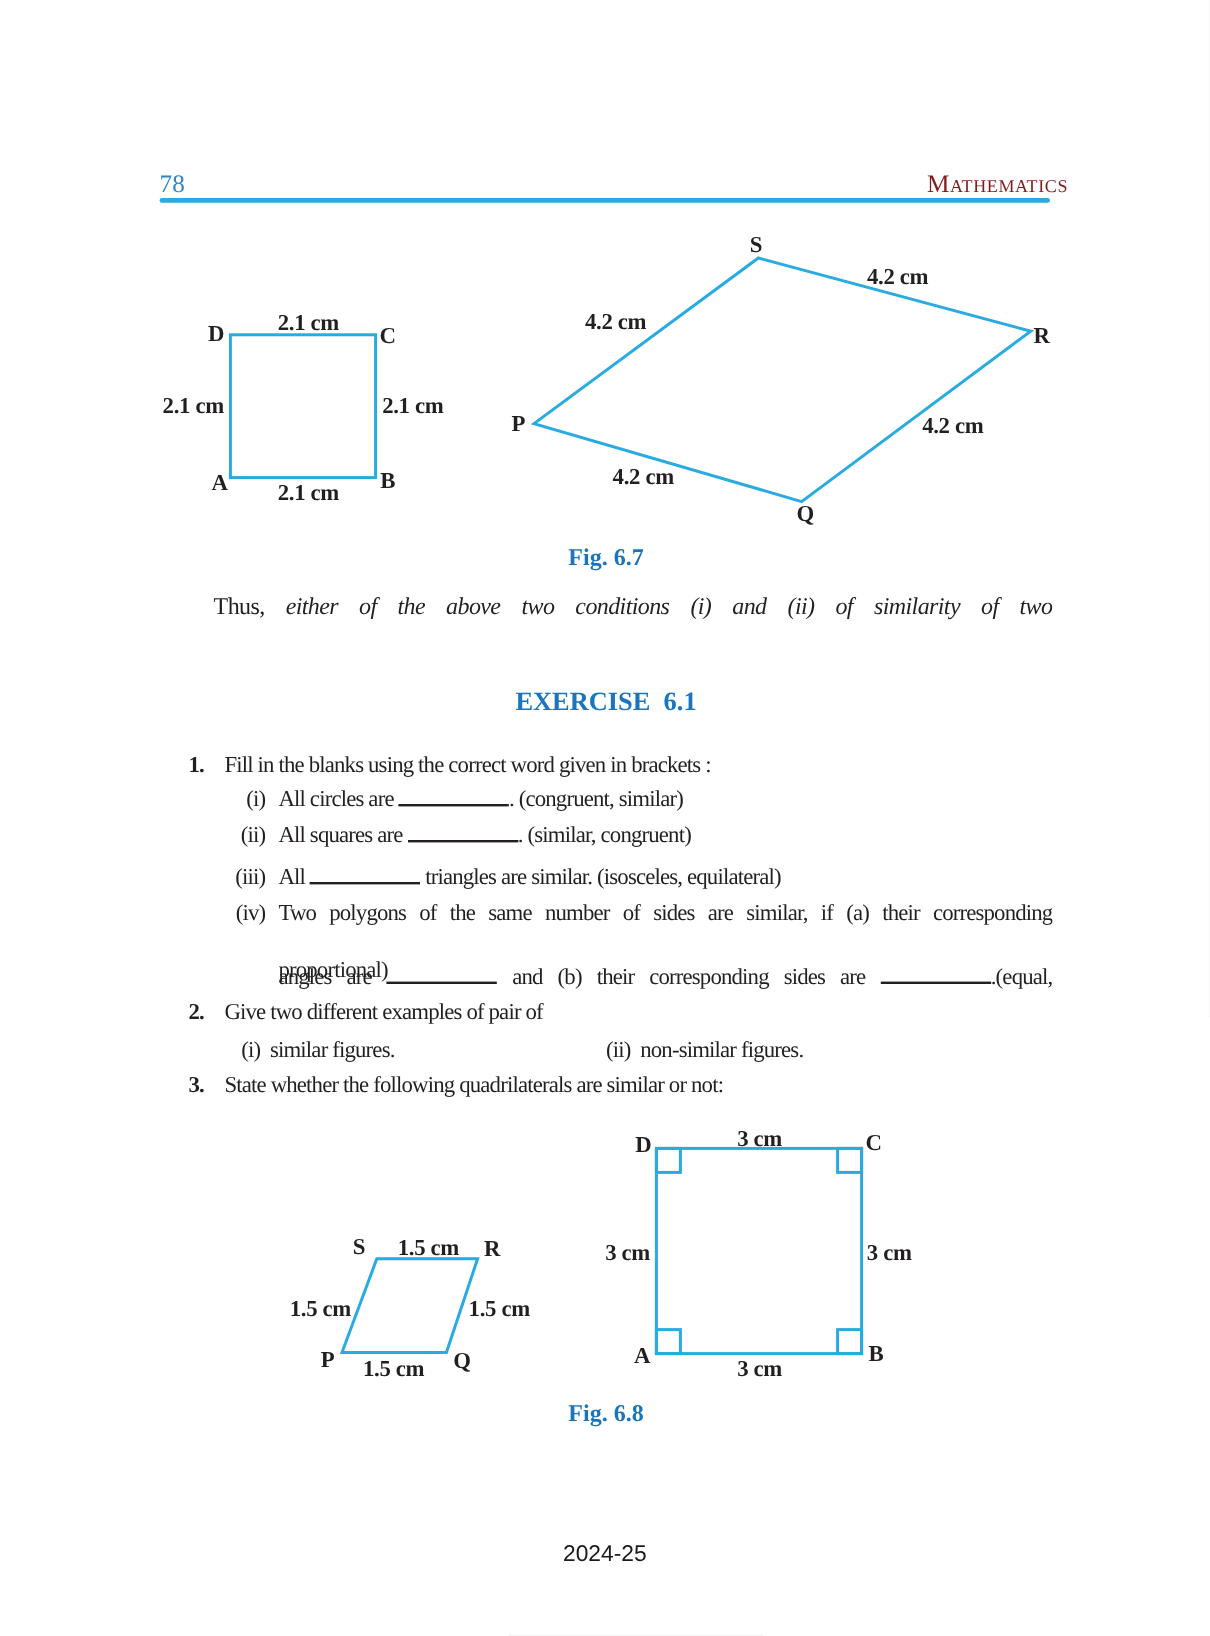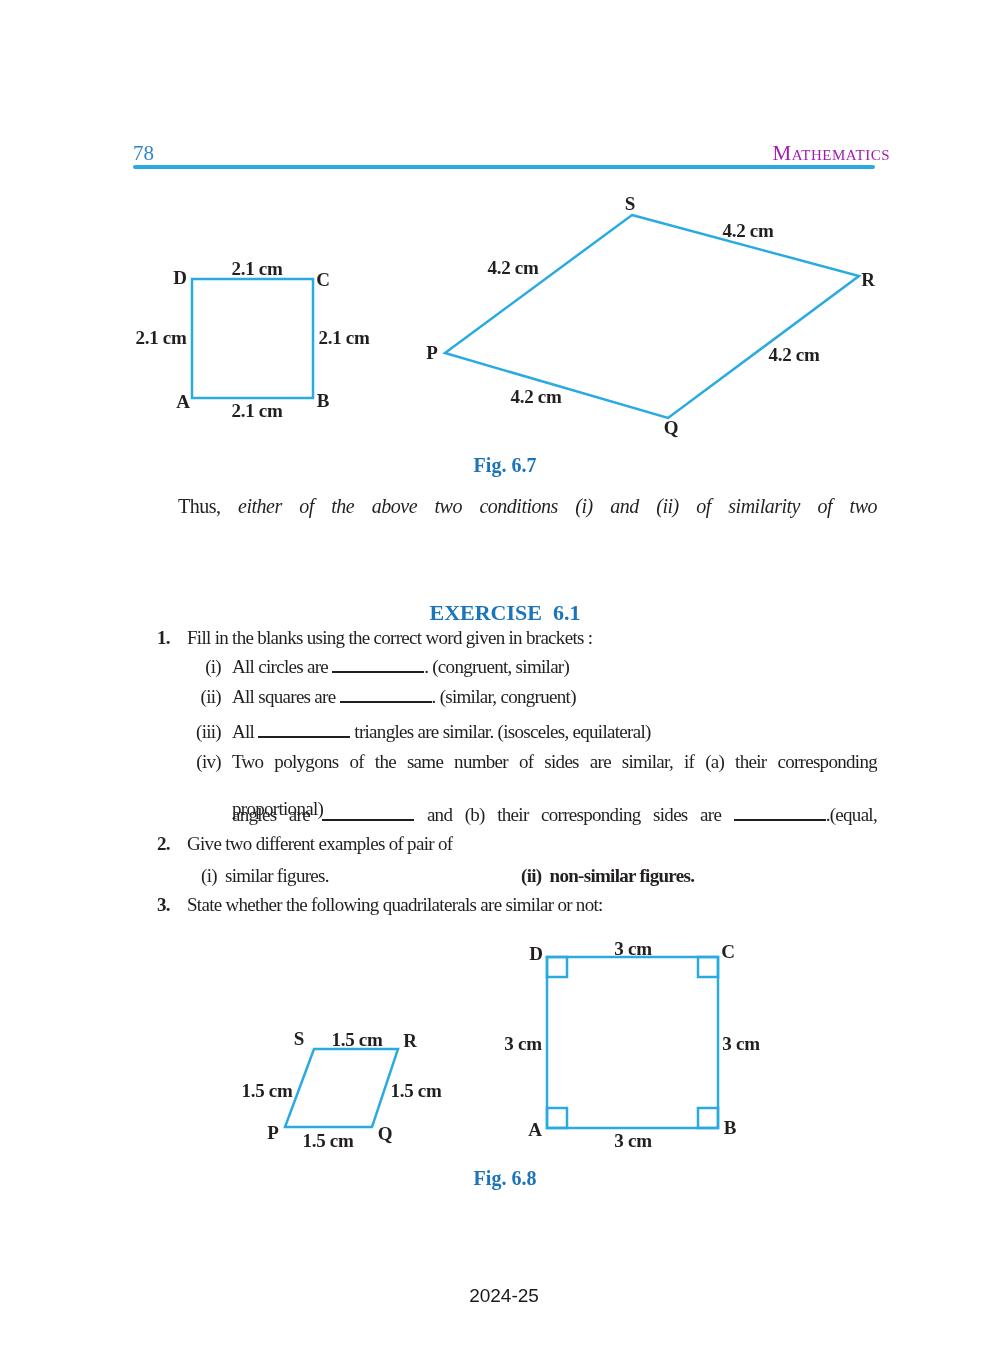--- a/index.html
+++ b/index.html
@@ -8,21 +8,21 @@
     margin:0 auto; overflow:hidden;
     font-family:"Liberation Serif","DejaVu Serif",serif;
     color:#231F20;
     padding-left:15px;
   }
   
   .pg-num {
     position:absolute; left:133px; top:141px; font-size:21px; color:#2E86C8;
   }
   .hdr-title {
-    position:absolute; right:133px; top:141px; font-size:21px; color:#a21caf;
+    position:absolute; right:133px; top:141px; font-size:21px; color:#7f1d1d;
     font-variant:small-caps; letter-spacing:0.5px;
   }
   .hdr-rule {
     position:absolute; left:133px; top:165px; width:742px; height:4px;
     background:#29ABE2; border-radius:2px;
   }
   
   .figsvg { position:absolute; left:130px; overflow:visible; }
   .fig67 { top:185px; }
   .fig68 { top:925px; }
@@ -33,21 +33,21 @@
   }
   .mid { text-anchor:middle; }
   
   .fig-caption {
     position:absolute; left:133px; width:744px; text-align:center;
     font-size:20px; font-weight:bold; color:#1B75BC;
   }
   .cap67 { top:454px; }
   .cap68 { top:1167px; }
   .exercise-title {
-    position:absolute; left:133px; top:600px; width:744px; text-align:center;
+    position:absolute; left:133px; top:572px; width:744px; text-align:center;
     font-size:22px; font-weight:bold; color:#1B75BC; white-space:pre;
   }
   
   .para-line1 {
     position:absolute; left:133px; top:495px; width:699px; padding-left:45px;
     font-size:20px; letter-spacing:-0.5px; height:27px; overflow:hidden;
     text-align:justify; text-align-last:justify; white-space:normal;
   }
   .para-line2 {
     position:absolute; left:133px; top:522px; font-size:20px;
@@ -62,21 +62,21 @@
   .qnum { position:absolute; left:24px; font-weight:bold; }
   .qtext { position:absolute; left:54px; }
   .slabel { position:absolute; left:0; width:88px; text-align:right; }
   .scontent { position:absolute; left:99px; white-space:nowrap; }
   .jline {
     left:232px; width:645px; overflow:hidden;
     text-align:justify; text-align-last:justify; white-space:normal;
   }
   .lline { left:232px; white-space:nowrap; }
   .col1 { position:absolute; left:68px; white-space:nowrap; }
-  .col2 { position:absolute; left:388px; white-space:nowrap;font-weight:bold; }
+  .col2 { position:absolute; left:372px; white-space:nowrap; }
   .blank {
     display:inline-block; width:92px; height:2px;
     border-bottom:2px solid #231F20; vertical-align:baseline;
   }
   
   .footer {
     position:absolute; left:0; top:1285px; width:1008px; text-align:center;
     font-family:"Liberation Sans","DejaVu Sans",sans-serif; font-size:19px;
     color:#1a1a1a;
   }

